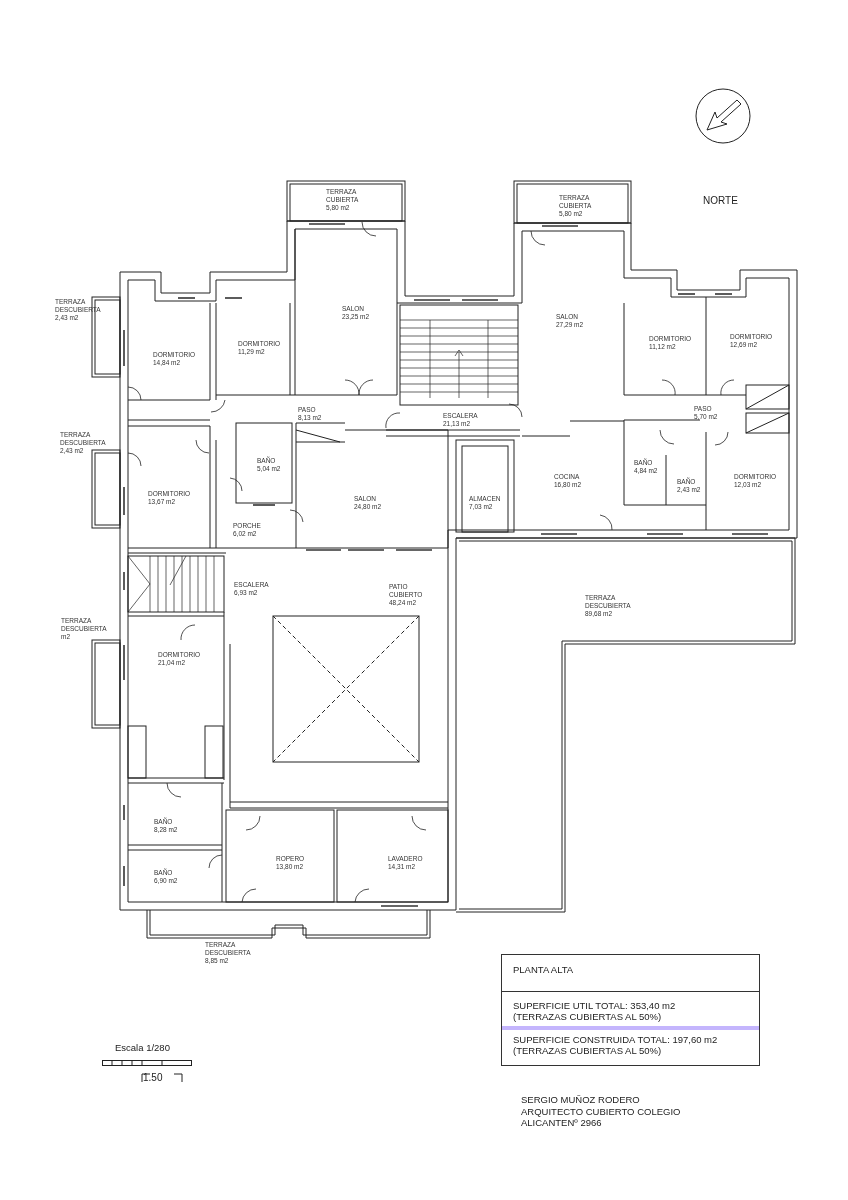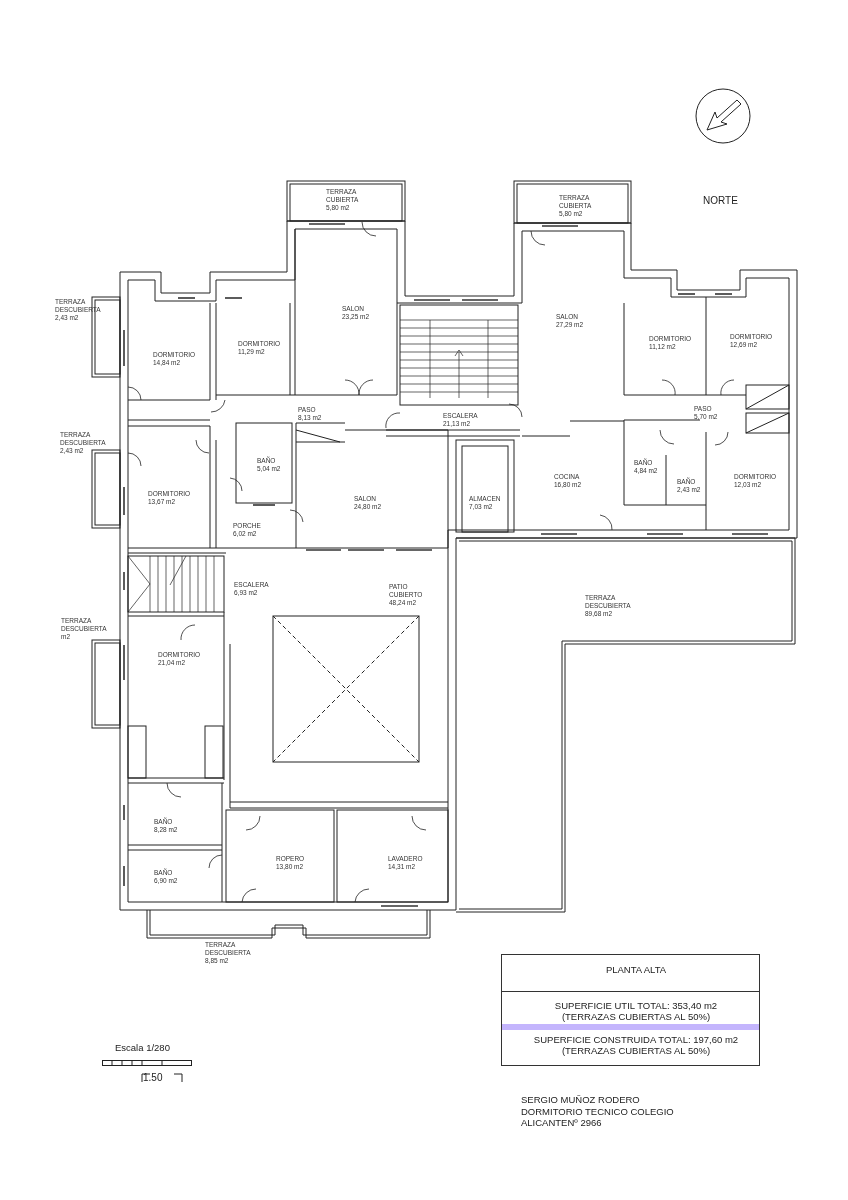--- a/index.html
+++ b/index.html
@@ -1,24 +1,24 @@
 <!DOCTYPE html>
 <html><head>
 <meta charset="utf-8">
 <style>
   html,body{margin:0;padding:0;background:#fff;}
   body{width:848px;height:1200px;position:relative;overflow:hidden;font-family:"Liberation Sans",sans-serif;color:#222;}
   svg.plan{position:absolute;left:0;top:0;}
   .room-label{position:absolute;font-size:6.5px;line-height:8px;color:#333;white-space:pre;}
   .north{position:absolute;left:695px;top:88px;width:56px;height:56px;}
   .north-label{position:absolute;left:703px;top:151px;font-size:10px;color:#222;margin-top:44px;}
-  .info-box{position:absolute;left:501px;top:954px;width:257px;height:110px;border:1px solid #333;text-align:center;}
+  .info-box{position:absolute;left:501px;top:954px;width:257px;height:110px;border:1px solid #333;}
   .info-row{position:absolute;left:0;width:100%;box-sizing:border-box;padding-left:11px;font-size:9.5px;line-height:11px;color:#222;}
   .info-row.r1{top:0;height:37px;padding-top:9px;border-bottom:1px solid #333;}
-  .info-row.r2{top:37px;height:38px;padding-top:8px;border-bottom:6px solid #c4b5fd;}
+  .info-row.r2{top:37px;height:38px;padding-top:8px;border-bottom:4px solid #c4b5fd;}
   .info-row.r3{top:75px;height:35px;padding-top:4px;}
   .author{position:absolute;left:521px;top:1094px;font-size:9.5px;line-height:11.5px;color:#222;}
   .scale-title{position:absolute;left:115px;top:1042px;font-size:9.5px;color:#222;}
   .scale-bar{position:absolute;left:102px;top:1060px;}
   .scale-value{position:absolute;left:143px;top:1072px;font-size:10px;color:#222;text-align:center;}
 </style>
 </head>
 <body>
 
 <svg class="plan" width="848" height="1200" viewBox="0 0 848 1200">
@@ -251,21 +251,21 @@
     <div>(TERRAZAS CUBIERTAS AL 50%)</div>
   </div>
   <div class="info-row r3">
     <div>SUPERFICIE CONSTRUIDA TOTAL: 197,60 m2</div>
     <div>(TERRAZAS CUBIERTAS AL 50%)</div>
   </div>
 </div>
 
 <div class="author">
   <div>SERGIO MUÑOZ RODERO</div>
-  <div>DORMITORIO TECNICO COLEGIO</div>
+  <div>ARQUITECTO CUBIERTO COLEGIO</div>
   <div>ALICANTENº 2966</div>
 </div>
 
 <div class="scale-title">Escala 1/280</div>
 <svg class="scale-bar" width="100" height="24" viewBox="0 0 100 24">
   <rect x="0.5" y="0.5" width="89" height="5" fill="none" stroke="#222" stroke-width="1"></rect>
   <line x1="10" y1="0.5" x2="10" y2="5.5" stroke="#222"></line>
   <line x1="20" y1="0.5" x2="20" y2="5.5" stroke="#222"></line>
   <line x1="30" y1="0.5" x2="30" y2="5.5" stroke="#222"></line>
   <line x1="40" y1="0.5" x2="40" y2="5.5" stroke="#222"></line>

